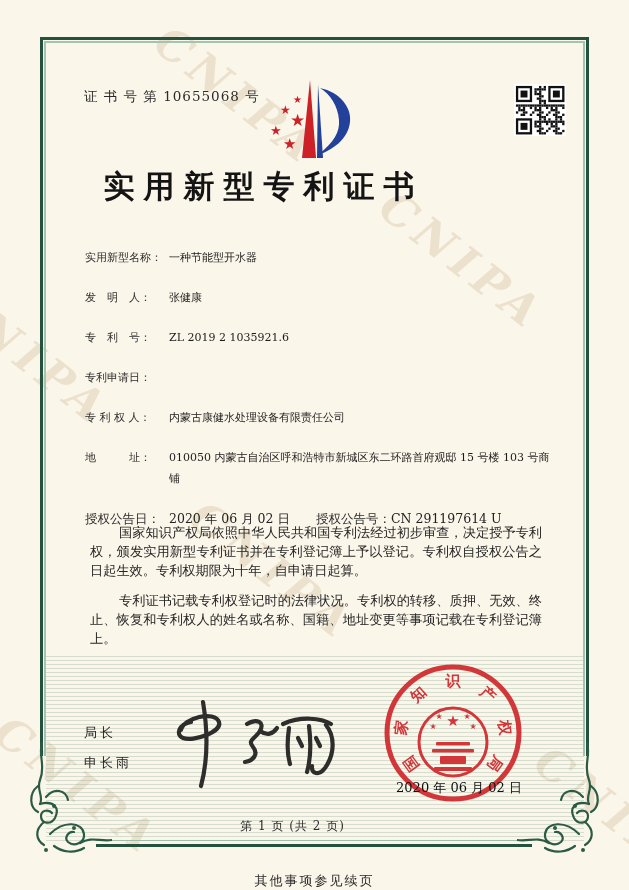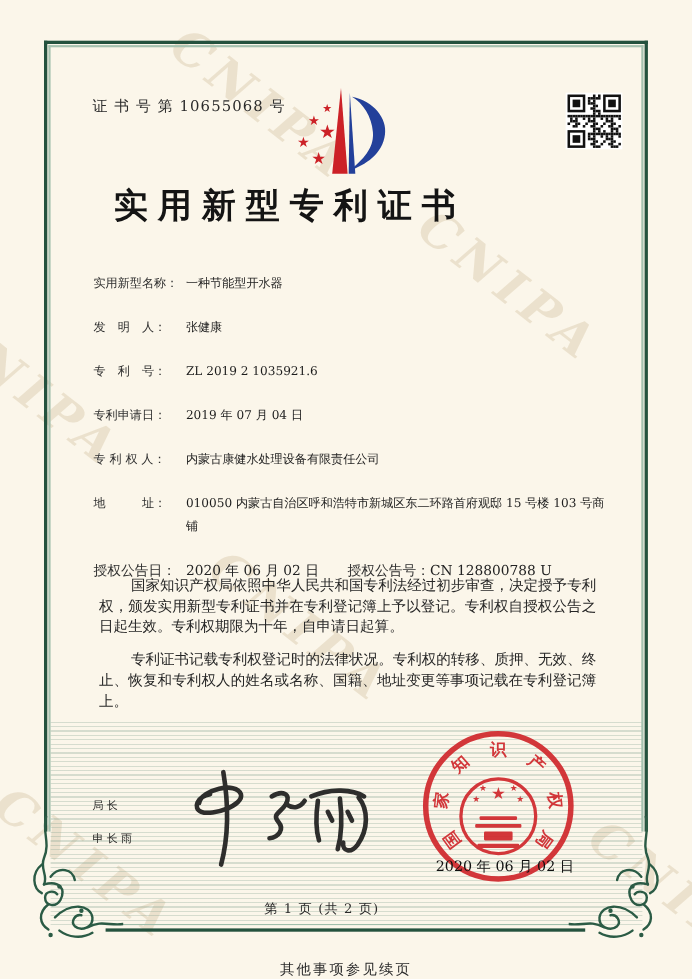--- a/index.html
+++ b/index.html
@@ -44,21 +44,21 @@
   .field-row{display:flex;margin-bottom:19px;line-height:21px;font-size:11px;}
   .field-label{width:84px;flex:0 0 84px;color:#2e2e2e;}
   .field-value{color:#1d1d1d;display:inline-block;max-width:382px;}
   .grant-row{display:flex;line-height:21px;font-size:12.5px;margin-top:11px;}
   .grant-row .spacer{width:26px;flex:0 0 26px;}
 
   .body-text{position:absolute;left:78px;top:512px;width:476px;z-index:2;
      font-size:13.2px;line-height:18.8px;color:#262626;text-align:justify;}
   .body-text p{margin:12px;text-indent:2.2em;}
 
-  .director{position:absolute;left:84px;top:718px;z-index:2;font-size:10px;
+  .director{position:absolute;left:84px;top:718px;z-index:2;font-size:13px;
             letter-spacing:3px;color:#1e1e1e;line-height:30px;}
   .signature{position:absolute;left:163px;top:698px;width:178px;height:92px;z-index:3;}
 
   .seal{position:absolute;left:378px;top:658px;width:150px;height:150px;z-index:3;opacity:0.92;}
   .seal-date{position:absolute;left:380px;top:779px;width:158px;text-align:center;
              font-size:13px;color:#101010;z-index:4;}
 
   .page-num{position:absolute;left:40px;top:818px;width:505px;text-align:center;
             font-size:12px;color:#2b2b2b;letter-spacing:1px;z-index:2;}
   .footer-note{position:absolute;left:0;top:856px;width:629px;text-align:center;
@@ -285,36 +285,35 @@
     <div class="field-row">
       <span class="field-label">发　明　人：</span>
       <span class="field-value">张健康</span>
     </div>
     <div class="field-row">
       <span class="field-label">专　利　号：</span>
       <span class="field-value">ZL 2019 2 1035921.6</span>
     </div>
     <div class="field-row">
       <span class="field-label">专利申请日：</span>
-      <span class="field-value">2019 年 07 月 04 日</span>
     </div>
     <div class="field-row">
       <span class="field-label">专 利 权 人：</span>
       <span class="field-value">内蒙古康健水处理设备有限责任公司</span>
     </div>
     <div class="field-row">
       <span class="field-label">地　　　址：</span>
       <span class="field-value">010050 内蒙古自治区呼和浩特市新城区东二环路首府观邸 15 号楼 103 号商铺</span>
     </div>
     <div class="grant-row">
       <span class="field-label">授权公告日：</span>
       <span>2020 年 06 月 02 日</span>
       <span class="spacer"></span>
       <span class="field-label" style="width:auto;flex:0 0 auto">授权公告号：</span>
-      <span>CN 128800788 U</span>
+      <span>CN 291197614 U</span>
     </div>
   </div>
 
   <div class="body-text">
     <p>国家知识产权局依照中华人民共和国专利法经过初步审查，决定授予专利权，颁发实用新型专利证书并在专利登记簿上予以登记。专利权自授权公告之日起生效。专利权期限为十年，自申请日起算。</p>
     <p>专利证书记载专利权登记时的法律状况。专利权的转移、质押、无效、终止、恢复和专利权人的姓名或名称、国籍、地址变更等事项记载在专利登记簿上。</p>
   </div>
 
   <div class="director">
     <div>局长</div>

